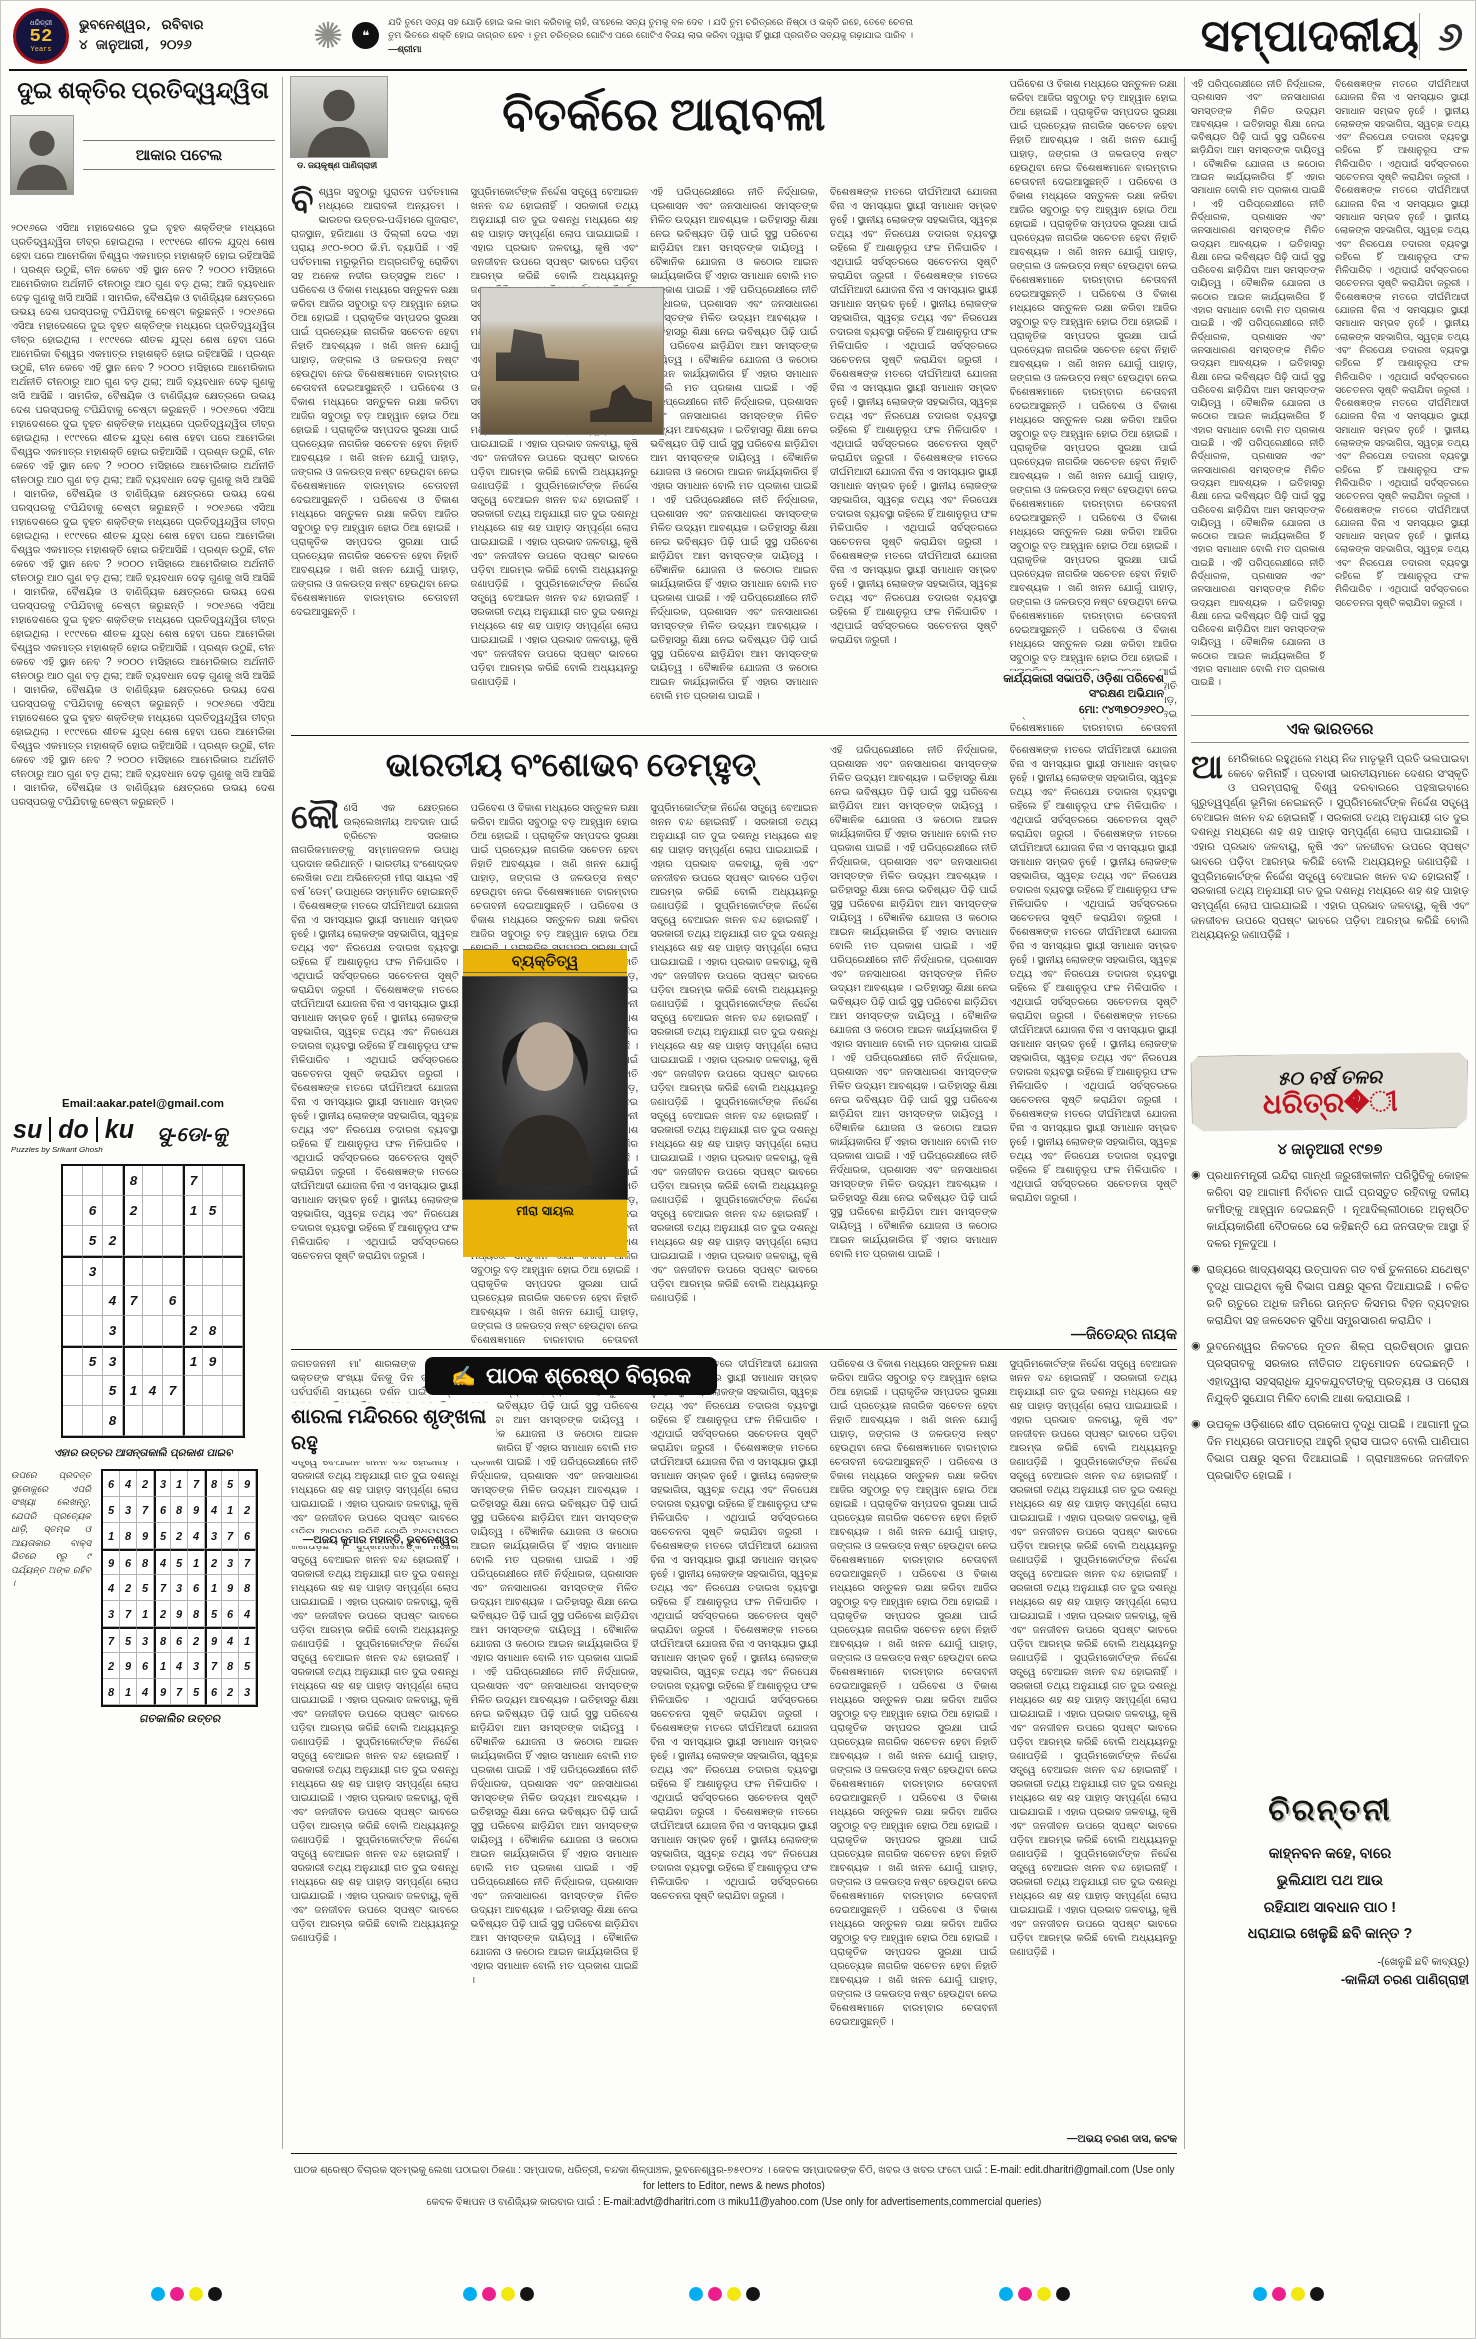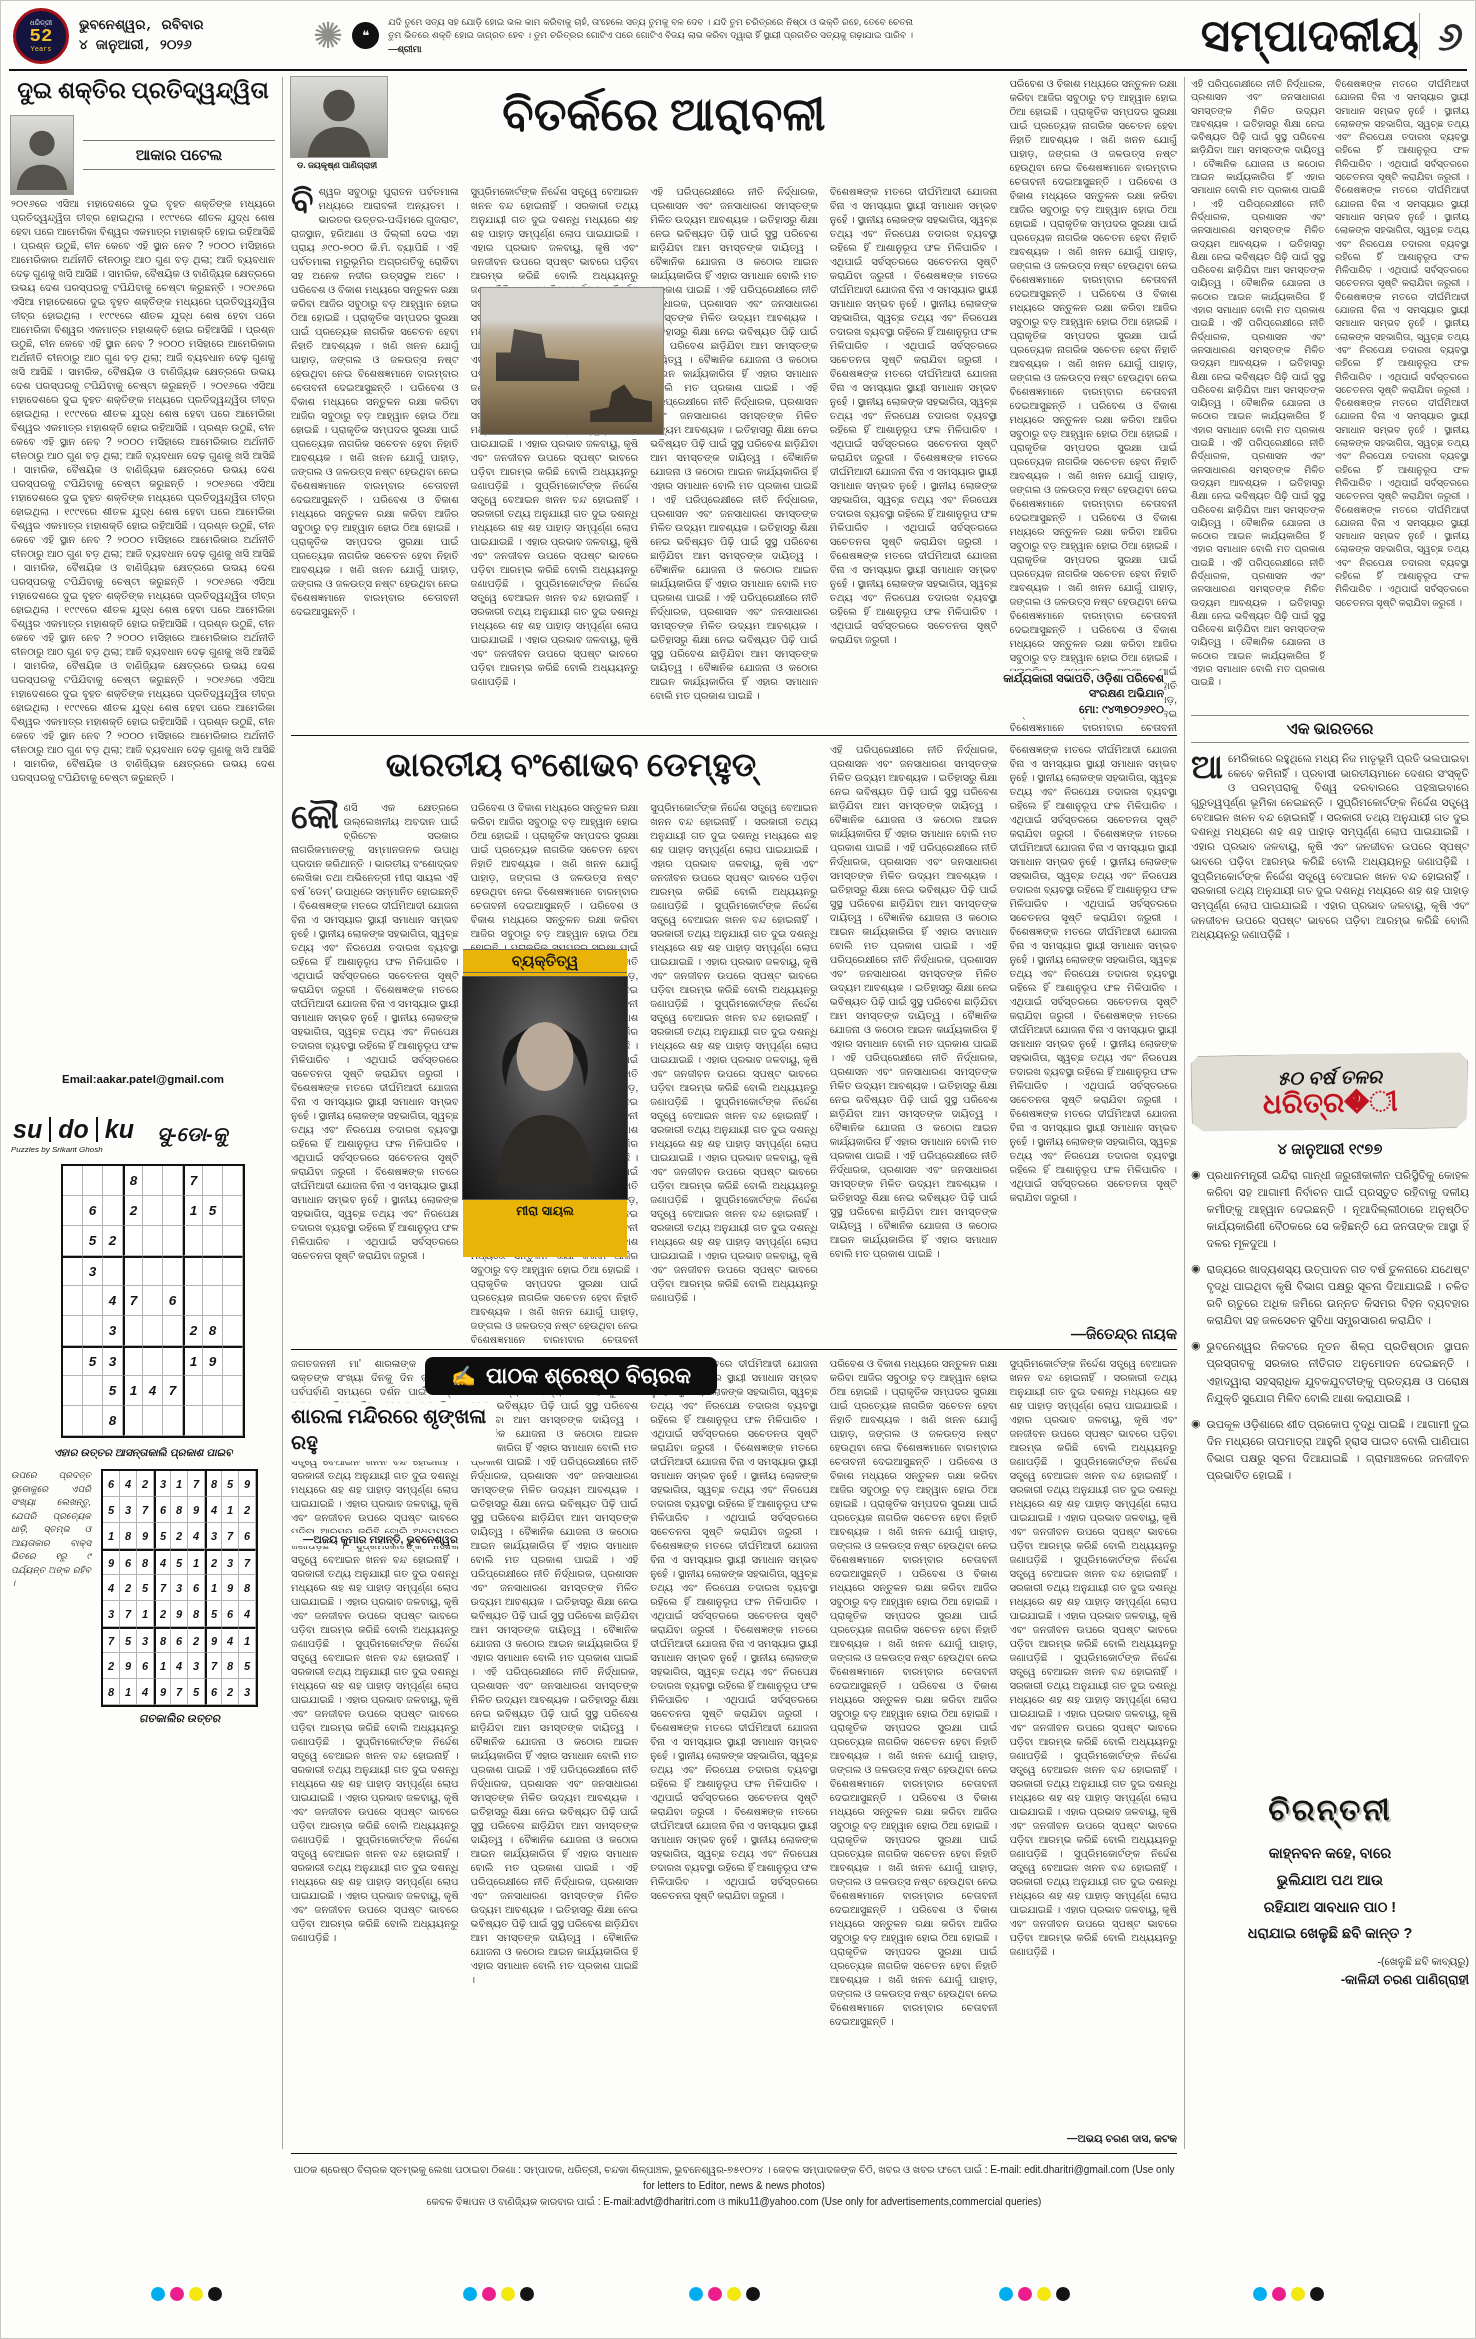--- a/index.html
+++ b/index.html
@@ -40,21 +40,21 @@
   .vr { position:absolute; width:1px; background:#a9a9a4; }
 
   
   .left-article { position:absolute; left:10px; top:76px; width:264px; }
   .la-headline { font-size:23px; font-weight:bold; text-align:center; line-height:1.2; }
   .la-bylinerow { display:flex; align-items:center; gap:10px; margin-top:8px; height:84px; }
   .photo-person { background:linear-gradient(180deg,#dcdcd8 0%,#bdbdb8 55%,#96968f 100%);
                   box-shadow:0 0 0 1px #999; overflow:hidden; flex:none; }
   .la-byline { flex:1; text-align:center; font-size:15px; font-weight:bold;
                border-top:1px solid #777; border-bottom:1px solid #777; padding:5px 2px; }
-  .la-body { margin-top:0; height:870px; }
+  .la-body { margin-top:24px; height:870px; }
   .la-email { text-align:center; font-weight:bold; font-size:11.5px; margin-top:6px; }
 
   
   .main-article { position:absolute; left:290px; top:76px; width:886px; height:654px; }
   .ma-headblock { position:absolute; left:0; top:0; width:640px; height:106px; background:#fdfdfb;
                   display:flex; gap:14px; z-index:2; }
   .ma-authorbox { width:92px; text-align:center; }
   .ma-authorphoto { width:96px; height:80px; }
   .ma-authorname { font-size:8.5px; font-weight:bold; margin-top:3px; line-height:1.2; }
   .ma-headline { flex:1; text-align:center; font-size:46px; font-weight:bold; line-height:1.05; padding-top:14px; }

